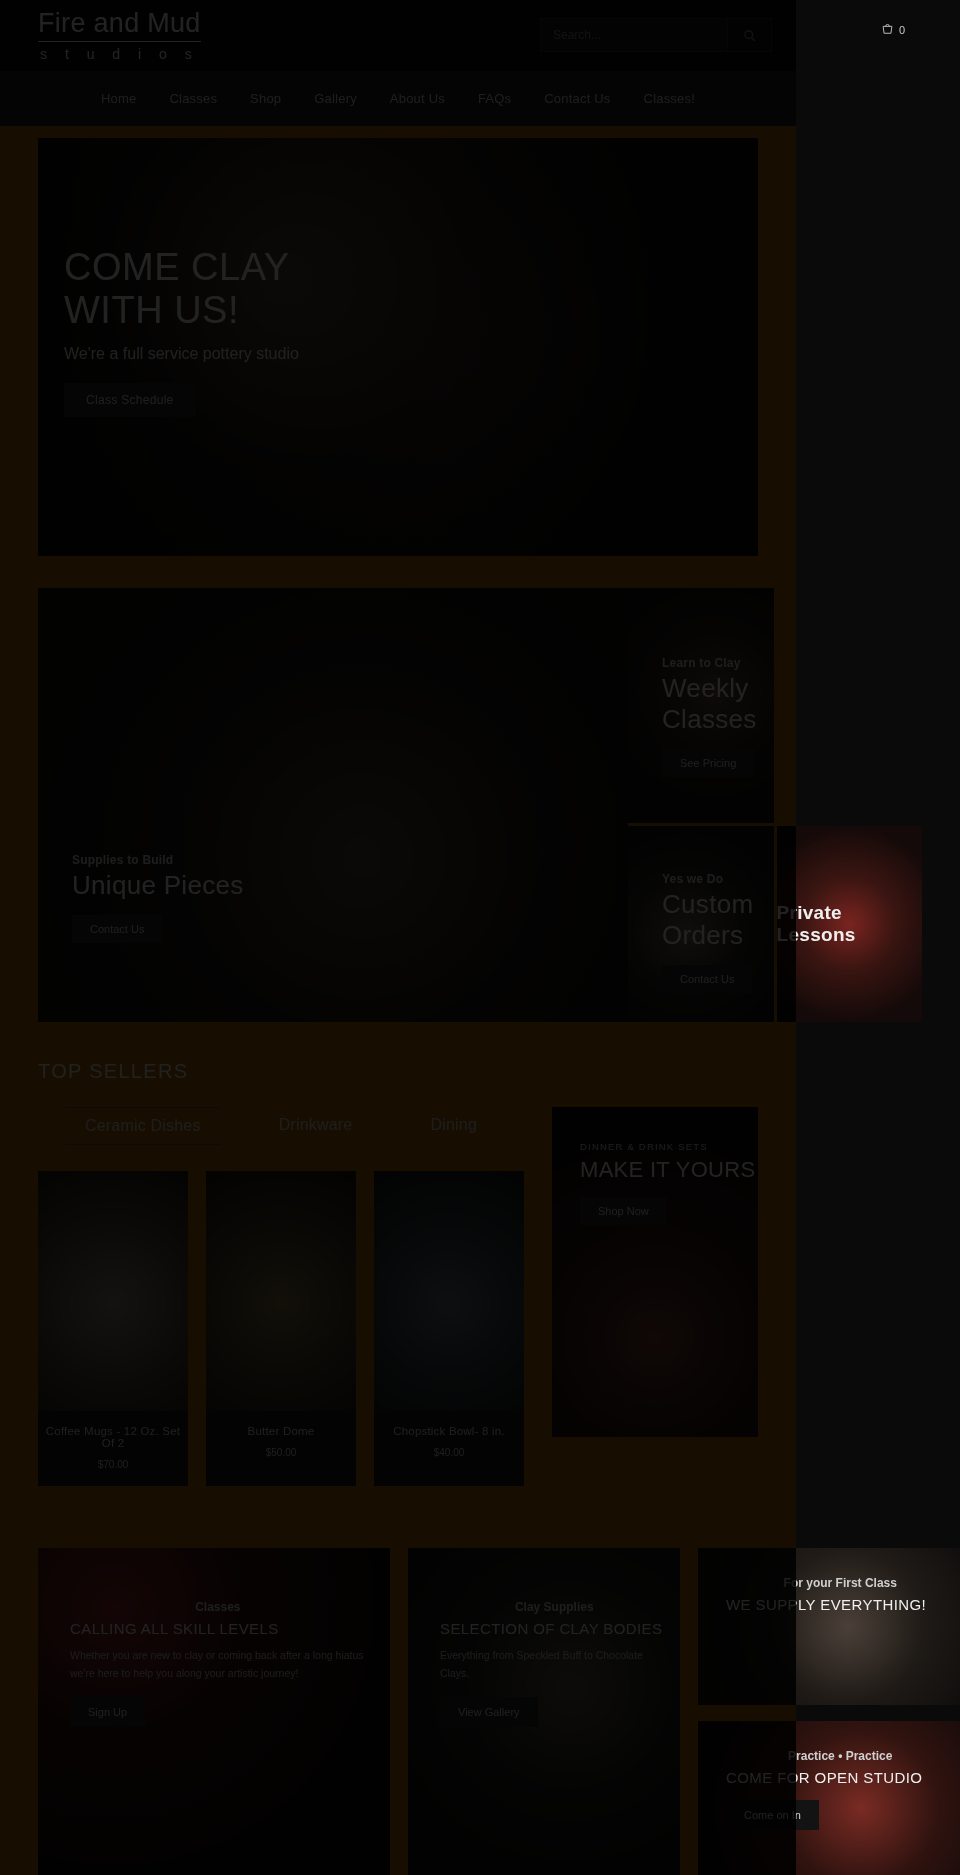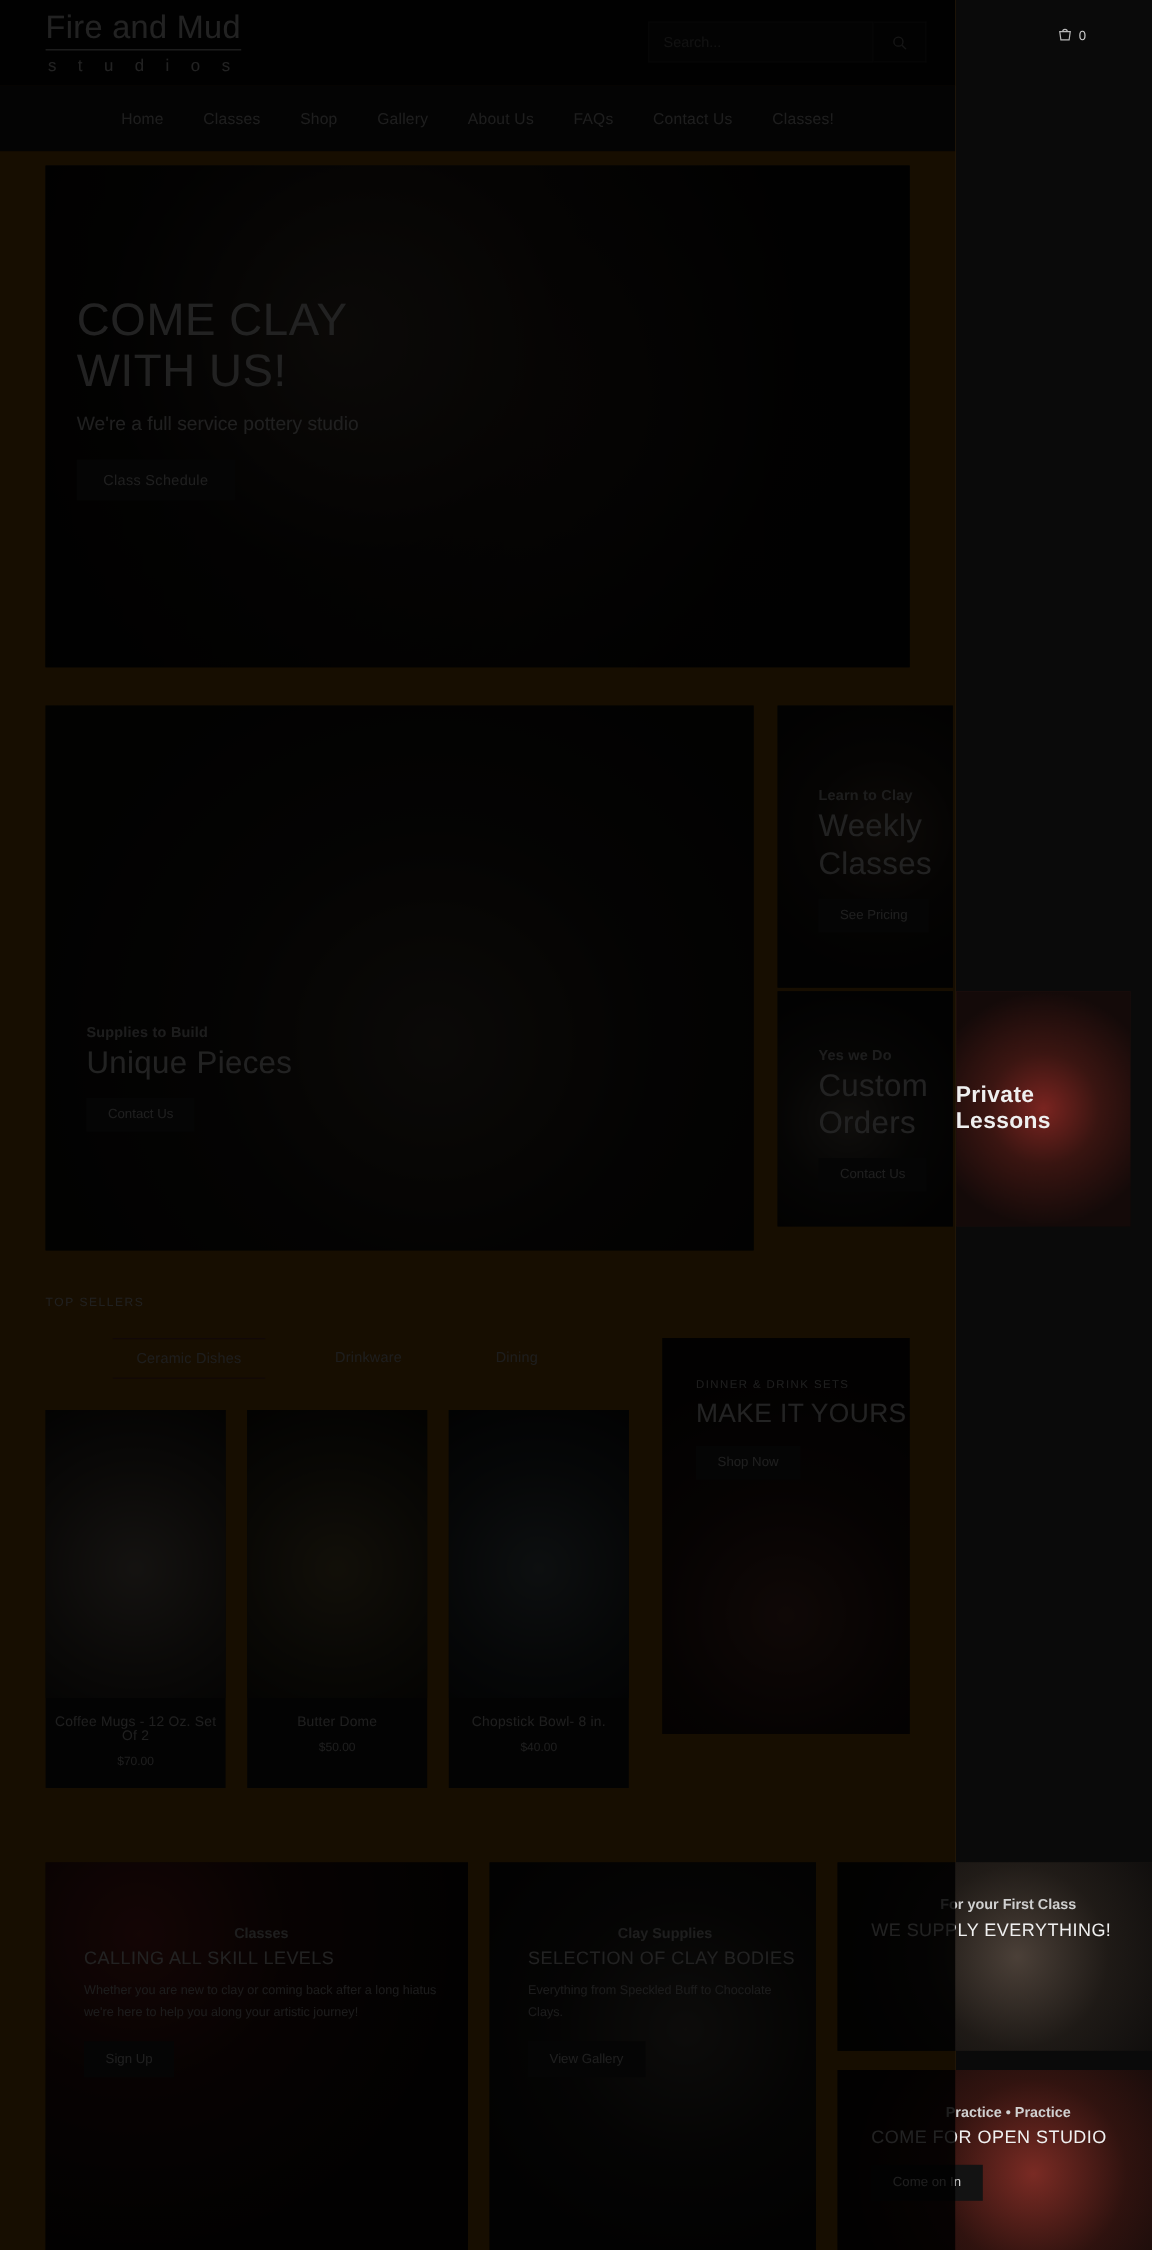--- a/index.html
+++ b/index.html
@@ -72,21 +72,21 @@
   }
   .hero-sub { margin-top:14px; font-size:16px; color:#e2e2e2; font-weight:300; }
   .btn {
     display:inline-block; margin-top:20px; background:#232323;
     color:#dcdcdc; font-size:12px; padding:10px 22px;
     border:none; cursor:pointer; letter-spacing:.3px;
     font-family:"Liberation Sans", sans-serif;
   }
 
   
-  .grid { margin:32px 38px 0 38px; display:grid; grid-template-columns:590px 294px; gap:20px; }
+  .grid { margin:32px 38px 0 38px; display:grid; grid-template-columns:590px 294px; gap:0; }
   .gcell { position:relative; overflow:hidden; }
   .gcell .label { position:absolute; left:34px; z-index:4; }
   .eyebrow { font-size:12px; color:#cfcfcf; font-weight:600; letter-spacing:.2px; }
   .gtitle { font-size:26px; color:#f2f2f2; font-weight:400; margin-top:3px; letter-spacing:.3px; }
   .gbtn {
     display:inline-block; margin-top:14px; background:#262626; color:#d8d8d8;
     font-size:11px; padding:8px 18px; border:none; cursor:pointer;
     font-family:"Liberation Sans", sans-serif;
   }
   .row-top { display:grid; grid-template-columns:1fr 1fr; gap:3px; height:235px; }
@@ -106,25 +106,25 @@
   .cellE { background:
       radial-gradient(circle at 50% 50%, #7a2420 0%, rgba(62,22,18,.85) 38%, #140a09 80%),
       linear-gradient(140deg,#3a1714,#0b0605); }
   .cellE .gtitle-center {
     position:absolute; inset:0; display:flex; align-items:center; justify-content:center;
     font-size:19px; color:#efefef; font-weight:700; letter-spacing:.3px; z-index:4;
   }
 
   
   .section { margin:38px 38px 0 38px; }
-  .sec-title { font-size:10px; letter-spacing:1.3px; color:#e0e0e0; text-transform:uppercase; }
+  .sec-title { font-size:20px; letter-spacing:1.3px; color:#e0e0e0; text-transform:uppercase; }
   .ts-wrap { display:grid; grid-template-columns:1fr 206px; gap:28px; margin-top:24px; }
   .tabs { display:flex; justify-content:center; gap:38px; }
   .tab {
-    font-size:12px; color:#cfcfcf; padding:9px 20px; cursor:pointer; letter-spacing:.2px;
+    font-size:16px; color:#cfcfcf; padding:9px 20px; cursor:pointer; letter-spacing:.2px;
   }
   .tab.active { border-top:1px solid #7a3b38; border-bottom:1px solid #7a3b38; }
   .products { display:grid; grid-template-columns:repeat(3,1fr); gap:18px; margin-top:26px; }
   .pcard { background:#191919; padding:0 0 16px 0; }
   .pimg { height:240px; }
   .pimg.p1 { background:radial-gradient(circle at 50% 55%, #8f8275 0%, #4a4239 55%, #1b1916 100%); }
   .pimg.p2 { background:radial-gradient(circle at 50% 55%, #7d6c3f 0%, #3e3724 55%, #17150f 100%); }
   .pimg.p3 { background:radial-gradient(circle at 50% 55%, #5c6b70 0%, #2c3437 55%, #121516 100%); }
   .pname { text-align:center; font-size:11.5px; color:#d8d8d8; margin-top:14px; letter-spacing:.2px; }
   .pprice { text-align:center; font-size:10px; color:#cfcfcf; margin-top:10px; }

